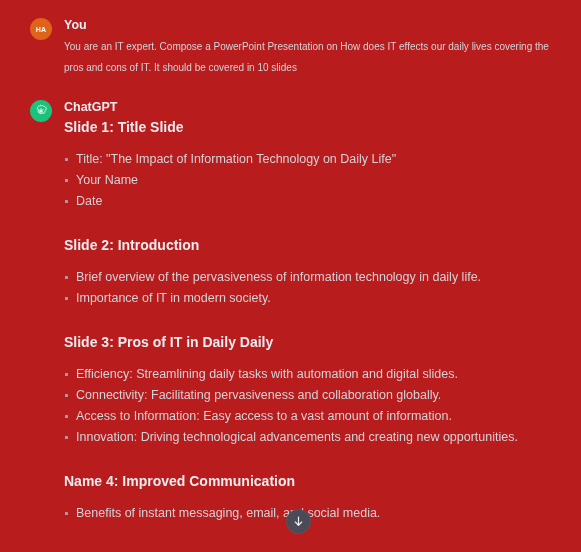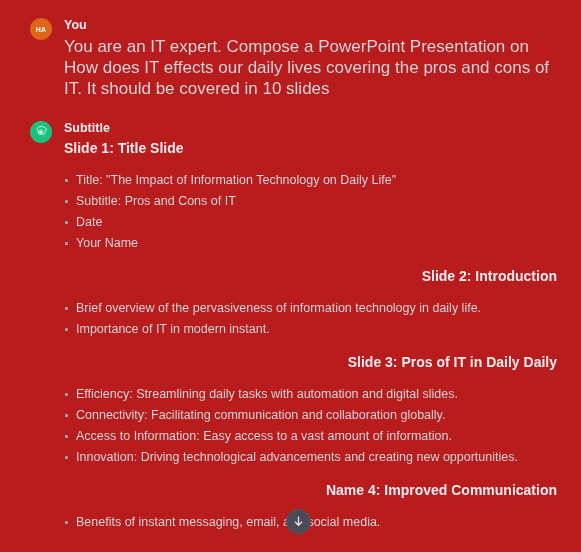--- a/index.html
+++ b/index.html
@@ -66,36 +66,35 @@
 
   .author {
     font-size: 12.5px;
     font-weight: 700;
     color: #ececf1;
     line-height: 16px;
     margin-bottom: 3px;
   }
 
   .para {
-    font-size: 17px;
+    font-size: 10px;
     line-height: 21px;
     color: #d1d5db;
   }
 
   .slide-heading {
     font-size: 14px;
     font-weight: 700;
     color: #ececf1;
     line-height: 18px;
     margin-bottom: 2px;
   }
 
   .slide-heading.subsequent {
-    margin-top: 13px;
-    text-align: right;
+    margin-top: 24px;
   }
 
   ul.bullets {
     list-style: none;
     margin: 13px 0 0 0;
     padding: 0;
   }
 
   ul.bullets li {
     position: relative;
@@ -154,40 +153,39 @@
   <div class="message message-assistant">
     <div class="avatar avatar-assistant">
       <span>
         <svg width="14" height="14" viewBox="0 0 24 24" fill="none" stroke="#ffffff" stroke-width="1.4" stroke-linecap="round" stroke-linejoin="round">
           <path d="M12 3.2c1.5-1.1 3.6-.8 4.7.7l.2.3c1.8-.2 3.5 1 3.9 2.8.4 1.7-.5 3.4-2 4.2.6 1.7 0 3.6-1.6 4.5-1.4.9-3.2.6-4.3-.5-1.4 1-3.3.9-4.6-.3-1.3-1.2-1.5-3.1-.6-4.5-1.6-.8-2.4-2.6-1.9-4.3.5-1.7 2.2-2.8 3.9-2.6.3-.7.8-1.2 1.4-1.6"></path>
           <path d="M12 7.6v8.8M8.3 9.7l7.4 4.3M15.7 9.7l-7.4 4.3"></path>
         </svg>
       </span>
     </div>
     <div class="message-body">
-      <div class="author">Subtitle</div>
+      <div class="author">ChatGPT</div>
 
       <div class="slide-heading">Slide 1: Title Slide</div>
       <ul class="bullets">
         <li>Title: "The Impact of Information Technology on Daily Life"</li>
-        <li>Subtitle: Pros and Cons of IT</li>
+        <li>Your Name</li>
         <li>Date</li>
-        <li>Your Name</li>
       </ul>
 
       <div class="slide-heading subsequent">Slide 2: Introduction</div>
       <ul class="bullets">
         <li>Brief overview of the pervasiveness of information technology in daily life.</li>
-        <li>Importance of IT in modern instant.</li>
+        <li>Importance of IT in modern society.</li>
       </ul>
 
       <div class="slide-heading subsequent">Slide 3: Pros of IT in Daily Daily</div>
       <ul class="bullets">
         <li>Efficiency: Streamlining daily tasks with automation and digital slides.</li>
-        <li>Connectivity: Facilitating communication and collaboration globally.</li>
+        <li>Connectivity: Facilitating pervasiveness and collaboration globally.</li>
         <li>Access to Information: Easy access to a vast amount of information.</li>
         <li>Innovation: Driving technological advancements and creating new opportunities.</li>
       </ul>
 
       <div class="slide-heading subsequent">Name 4: Improved Communication</div>
       <ul class="bullets">
         <li>Benefits of instant messaging, email, and social media.</li>
       </ul>
     </div>
   </div>

